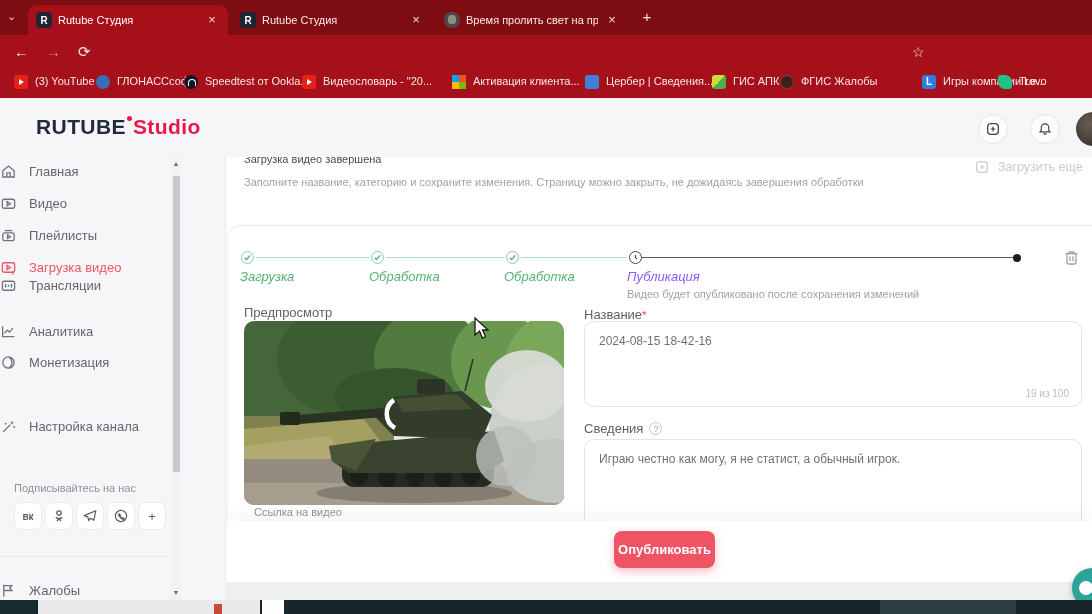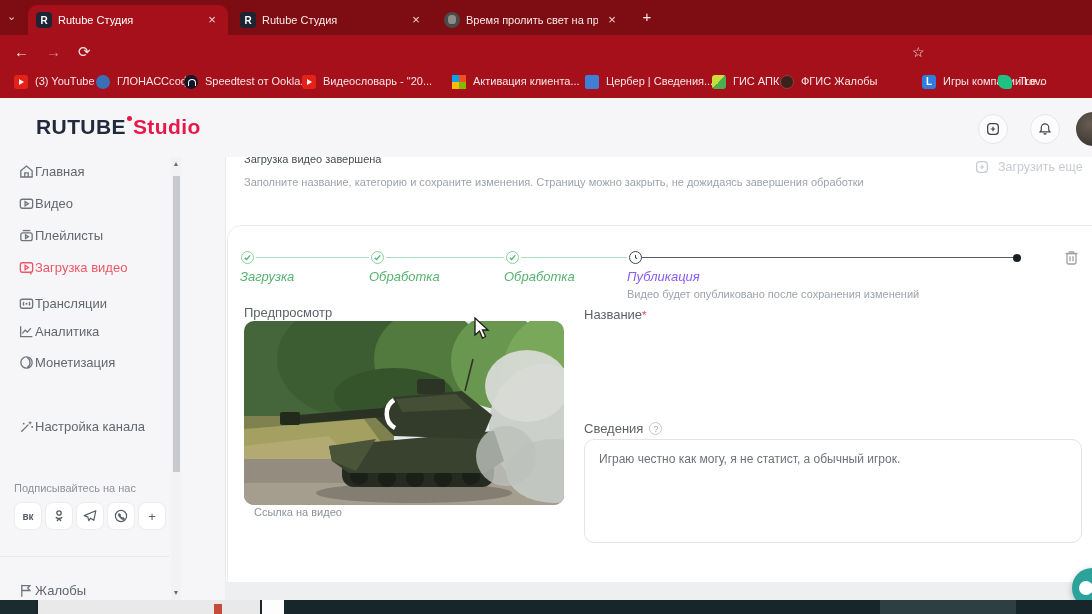--- a/index.html
+++ b/index.html
@@ -38,21 +38,21 @@
   .ico-lesta { background:#2f7de0; border-radius:3px; color:#fff; font-size:10px; font-weight:bold; text-align:center; line-height:14px; }
   .ico-trovo { background:#1fc286; border-radius:3px 7px 3px 7px; }
   
   #appheader { left:0; top:98px; width:1092px; height:59px; background:#f6f6f8; }
   #logo { left:28px; top:17px; font-size:21px; letter-spacing:.4px; white-space:nowrap; }
   #logo .ru { font-weight:800; color:#222b3e;margin-left:8px; }
   #logo .dot { display:inline-block; width:5px; height:5px; border-radius:50%; background:#e8174a; vertical-align:top; margin:1px 1px 0 1px; }
   #logo .st { font-weight:600; color:#e8174a; }
   .hdr-btn { width:30px; height:30px; border-radius:50%; border:1px solid #e4e6ea; background:#fcfcfd; display:flex; align-items:center; justify-content:center; }
   #sidebar { left:0; top:157px; width:225px; height:443px; background:#f6f6f8; }
-  .sb-item { left:0; height:32px; width:168px; display:flex; align-items:center; padding-left:18px; }
+  .sb-item { left:0; height:32px; width:168px; display:flex; align-items:center; gap:12px; }
   .sb-item .lbl { font-size:13px; color:#62676d; white-space:nowrap; }
   .sb-item.active .lbl { color:#ee5566; }
   .soc { width:28px; height:28px; border-radius:8px; background:#fff; border:1px solid #ededf0; display:flex; align-items:center; justify-content:center; color:#585e66; }
   #sb-scroll { left:171px; top:0px; width:10px; height:443px; background:#f2f2f4; }
   #sb-thumb { left:1.5px; top:19px; width:7px; height:296px; background:#c7c9cd; }
   .sb-arrow { left:0; width:10px; text-align:center; font-size:7px; color:#6a6e74; }
   
   #content { left:225px; top:157px; width:867px; height:425px; background:#fff; border-left:1px solid #e9eaec; overflow:hidden; }
   #inner-card { left:1px; top:68px; width:1020px; height:620px; border:1px solid #ebecef; border-radius:14px; }
   .step-circle { width:13px; height:13px; border-radius:50%; background:#fff; display:flex; align-items:center; justify-content:center; }
@@ -221,21 +221,21 @@
   <div class="abs sb-item active" style="top:94px;">
     <svg width="17" height="17" viewBox="0 0 18 18">
         <g fill="none" stroke="#ee5566" stroke-width="1.4">
           <rect x="2.5" y="4" width="13" height="10" rx="2"></rect>
           <path d="M7.5 6.6 L11 9 L7.5 11.4 Z"></path>
           <path d="M13.6 13.4 v3"></path>
         </g>
       </svg>
     <span class="lbl">Загрузка видео</span>
   </div>
-  <div class="abs sb-item" style="top:130px;">
+  <div class="abs sb-item" style="top:112px;">
     <svg width="17" height="17" viewBox="0 0 18 18">
         <g fill="none" stroke="#70757c" stroke-width="1.4">
           <rect x="2.5" y="4.5" width="13" height="9.5" rx="2"></rect>
           <path d="M6.3 7.3 a3.2 3.2 0 0 0 0 3.8 M11.7 7.3 a3.2 3.2 0 0 1 0 3.8"></path>
         </g>
         <circle cx="9" cy="9.2" r="1.1" fill="#70757c"></circle>
       </svg>
     <span class="lbl">Трансляции</span>
   </div>
   <div class="abs sb-item" style="top:158px;">
@@ -409,29 +409,36 @@
       <rect x="36" y="91" width="20" height="13" rx="2" fill="#222a1c"></rect>
       <path d="M150 79 a15 16 0 0 0 1 28" stroke="#fff" stroke-width="4.5" fill="none"></path>
       <ellipse cx="262" cy="135" rx="30" ry="30" fill="#bdc1bc" opacity=".8"></ellipse>
     </svg>
   </div>
   <div class="abs" style="left:28px;top:349px;font-size:11px;color:#8d9299;">Ссылка на видео</div>
 
   <div class="abs" style="left:358px;top:148px;">
     <span class="flabel">Название</span><span style="color:#e8455a;font-size:11.5px;">*</span>
   </div>
+  <div class="abs fieldbox" style="left:358px;top:164px;width:498px;height:86px;">
+    <textarea style="">2024-08-15 18-42-16</textarea>
+    <span class="abs" style="right:12px;bottom:7px;font-size:10px;color:#b9bdc2;">19 из 100</span>
+  </div>
 
   <div class="abs" style="left:358px;top:264px;display:flex;align-items:center;gap:6px;">
     <span class="flabel">Сведения</span>
     <span style="width:13px;height:13px;border:1px solid #c3c7cc;border-radius:50%;font-size:9px;color:#9da2a8;display:flex;align-items:center;justify-content:center;">?</span>
   </div>
   <div class="abs fieldbox" style="left:358px;top:282px;width:498px;height:104px;">
     <textarea style="">Играю честно как могу, я не статист, а обычный игрок.</textarea>
   </div>
 
+  <div class="abs" style="left:0;top:364px;width:867px;height:61px;background:#fff;box-shadow:0 -8px 14px rgba(40,44,50,.04);">
+    <button id="publish-btn" class="abs" style="left:388px;top:10px;">Опубликовать</button>
+  </div>
 </div>
 
 <div class="abs" style="left:225px;top:582px;width:867px;height:18px;background:#edeff1;"></div>
 <div class="abs" style="left:1072px;top:568px;width:40px;height:40px;border-radius:50%;background:#2ba39a;box-shadow:0 2px 6px rgba(0,0,0,.25);">
   <div style="position:absolute;left:7px;top:13px;width:14px;height:14px;border-radius:50%;background:#fff;"></div>
 </div>
 
 <div class="abs" style="left:0;top:600px;width:1092px;height:14px;background:#17262a;">
   <div class="abs" style="left:0;top:0;width:36px;height:14px;background:#1b2c30;"></div>
   <div class="abs" style="left:38px;top:0;width:222px;height:14px;background:#e9e9e9;"></div>

